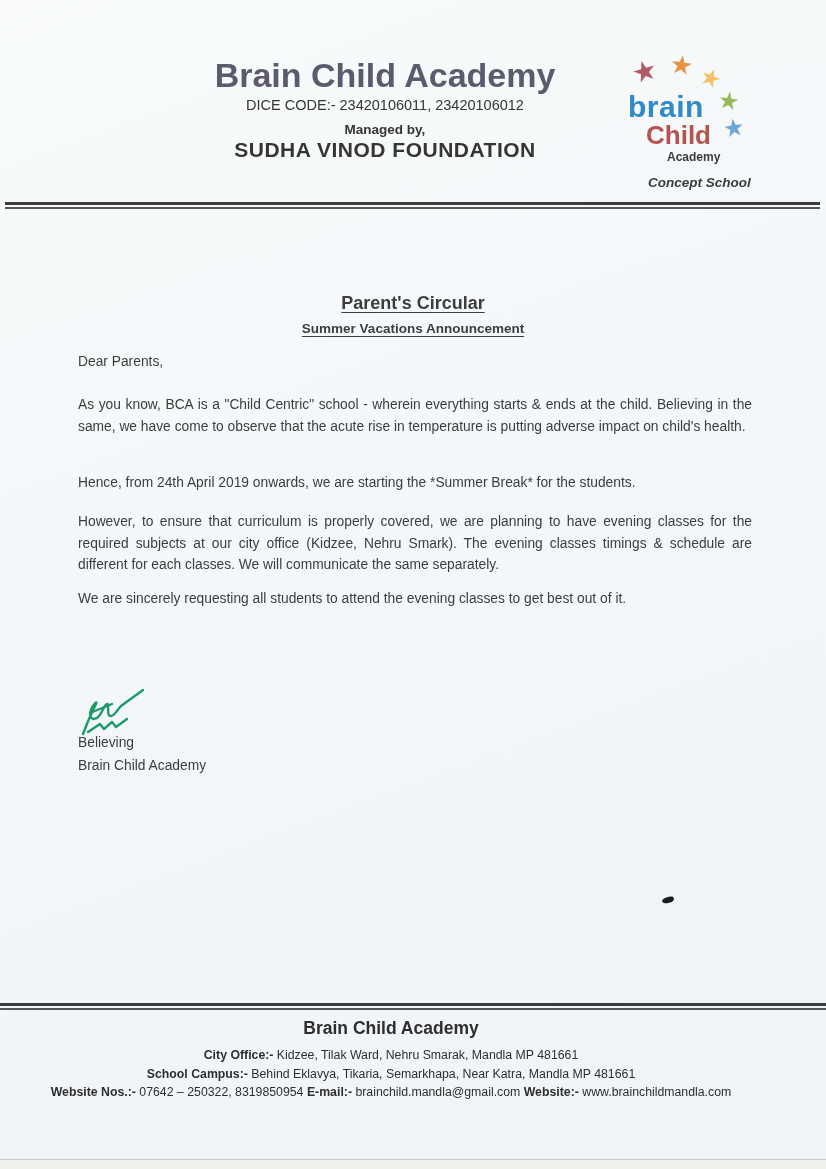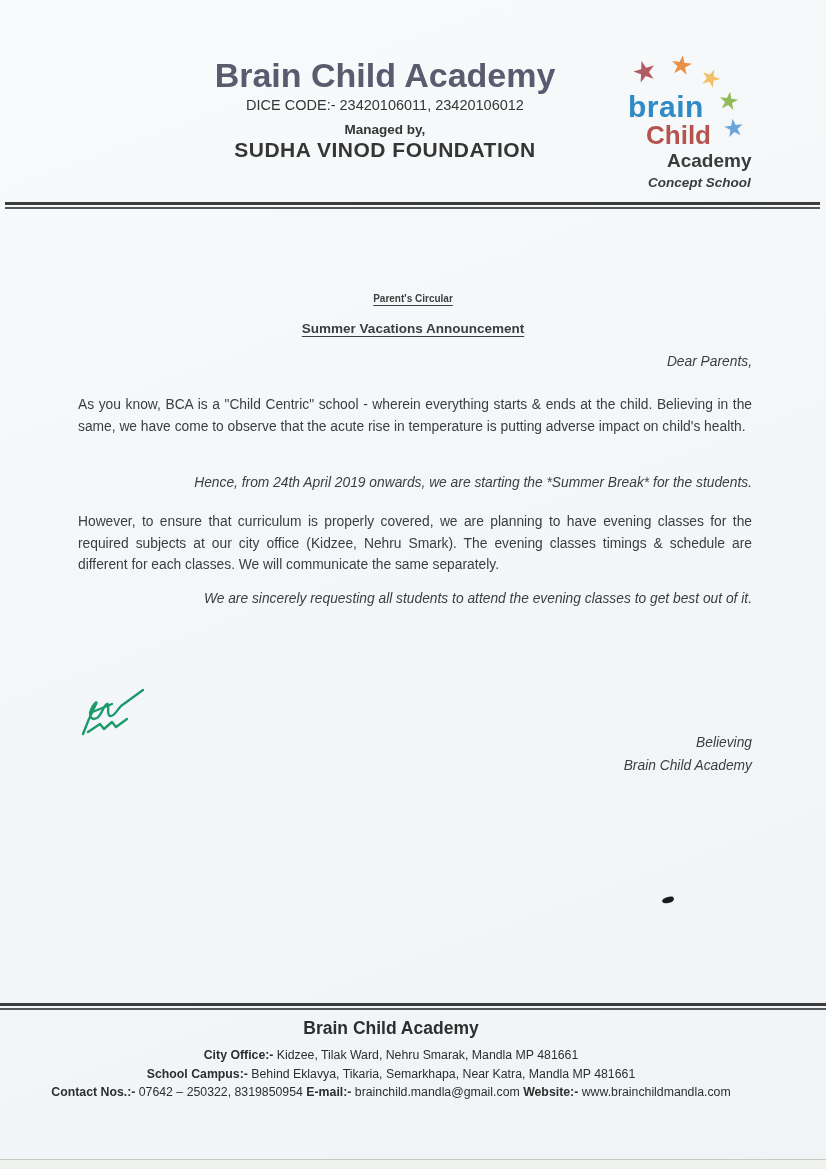--- a/index.html
+++ b/index.html
@@ -19,39 +19,39 @@
   .dice{font-size:14.5px;font-weight:normal;margin-top:3px;}
   .managed{font-size:13.5px;font-weight:bold;margin-top:9px;}
   .foundation{font-size:21px;font-weight:bold;letter-spacing:.5px;margin-top:1px;}
   .regno{font-size:14.5px;font-weight:bold;margin-top:1px;}
   
   .logo{position:absolute;left:616px;top:54px;width:160px;height:142px;}
   .logo .star{position:absolute;line-height:1;display:block;}
   .logo .w{position:absolute;font-weight:bold;line-height:1;}
   .w-brain{left:12px;top:38px;font-size:30px;letter-spacing:.5px;}
   .w-child{left:30px;top:68px;font-size:26px;}
-  .w-academy{left:51px;top:97px;font-size:19px;}
+  .w-academy{left:51px;top:97px;font-size:12px;}
   .w-concept{left:32px;top:122px;font-size:13.5px;}
   
   .rule{position:absolute;}
   .rule .l1{height:3px;background:#3c3c3c;}
   .rule .gap{height:2px;}
   .rule .l2{height:2px;background:#565656;}
   #rule-top{top:202px;left:5px;right:6px;}
   #rule-footer{top:1003px;left:0;right:0;}
   
   .refrow{position:absolute;top:246px;left:78px;width:672px;font-size:13.5px;}
   .refrow .date{position:absolute;left:485px;top:0;}
   .subject{position:absolute;left:0;width:826px;text-align:center;font-weight:bold;}
-  #subj-title{top:293px;font-size:10px;}
+  #subj-title{top:293px;font-size:18px;}
   #subj-sub{top:321px;font-size:13.5px;}
   .subject span{text-decoration:underline;text-underline-offset:3px;}
   
   .para{position:absolute;left:78px;width:674px;font-size:13.8px;line-height:21.5px;text-align:justify;}
-  .single{text-align:right;font-style:italic;}
+  .single{text-align:left;}
   #salutation{top:351px;}
   #p1{top:394px;}
   #p2{top:472px;}
   #p3{top:511px;}
   #p4{top:588px;}
   #p5{top:623px;}
   #closing{top:663px;}
   #sig{position:absolute;left:76px;top:683px;}
   #principal{top:732px;}
   #org{top:755px;}
@@ -129,19 +129,19 @@
 
   <div class="footer">
     <div class="fname">Brain Child Academy</div>
     <div class="fline">
       <b>City Office:-</b><span> Kidzee, Tilak Ward, Nehru Smarak, Mandla MP 481661</span>
     </div>
     <div class="fline">
       <b>School Campus:-</b><span> Behind Eklavya, Tikaria, Semarkhapa, Near Katra, Mandla MP 481661</span>
     </div>
     <div class="fline">
-      <b>Contact Nos.:-</b><span> 07642 – 250322, 8319850954 </span><b>E-mail:-</b><span> brainchild.mandla@gmail.com </span><b>Website:-</b><span> www.brainchildmandla.com</span>
+      <b>Website Nos.:-</b><span> 07642 – 250322, 8319850954 </span><b>E-mail:-</b><span> brainchild.mandla@gmail.com </span><b>Website:-</b><span> www.brainchildmandla.com</span>
     </div>
   </div>
 
   <div class="scan-bottom"></div>
 
 </div>
 
 </body></html>

